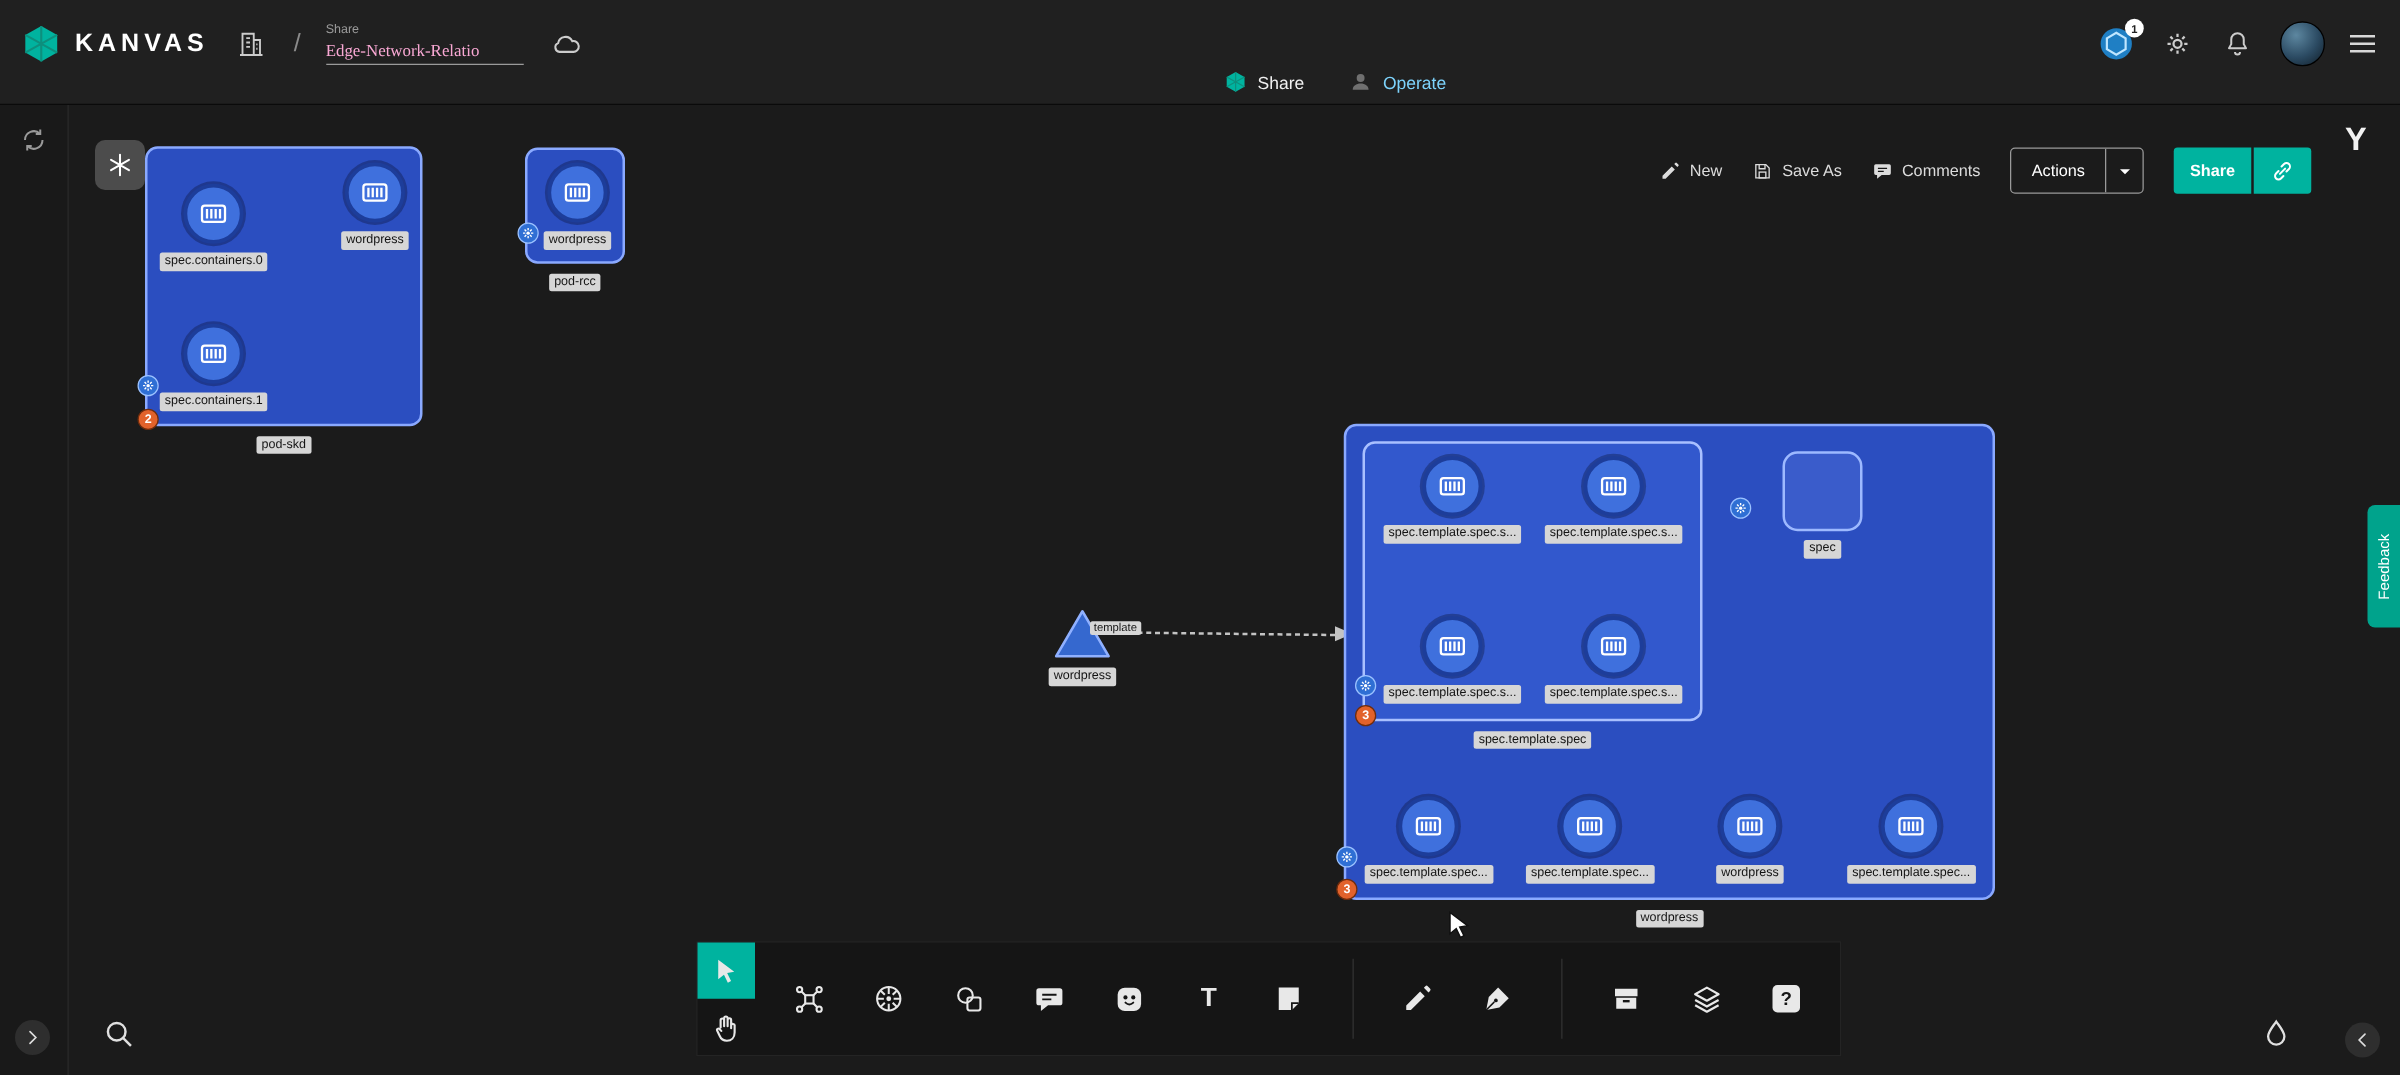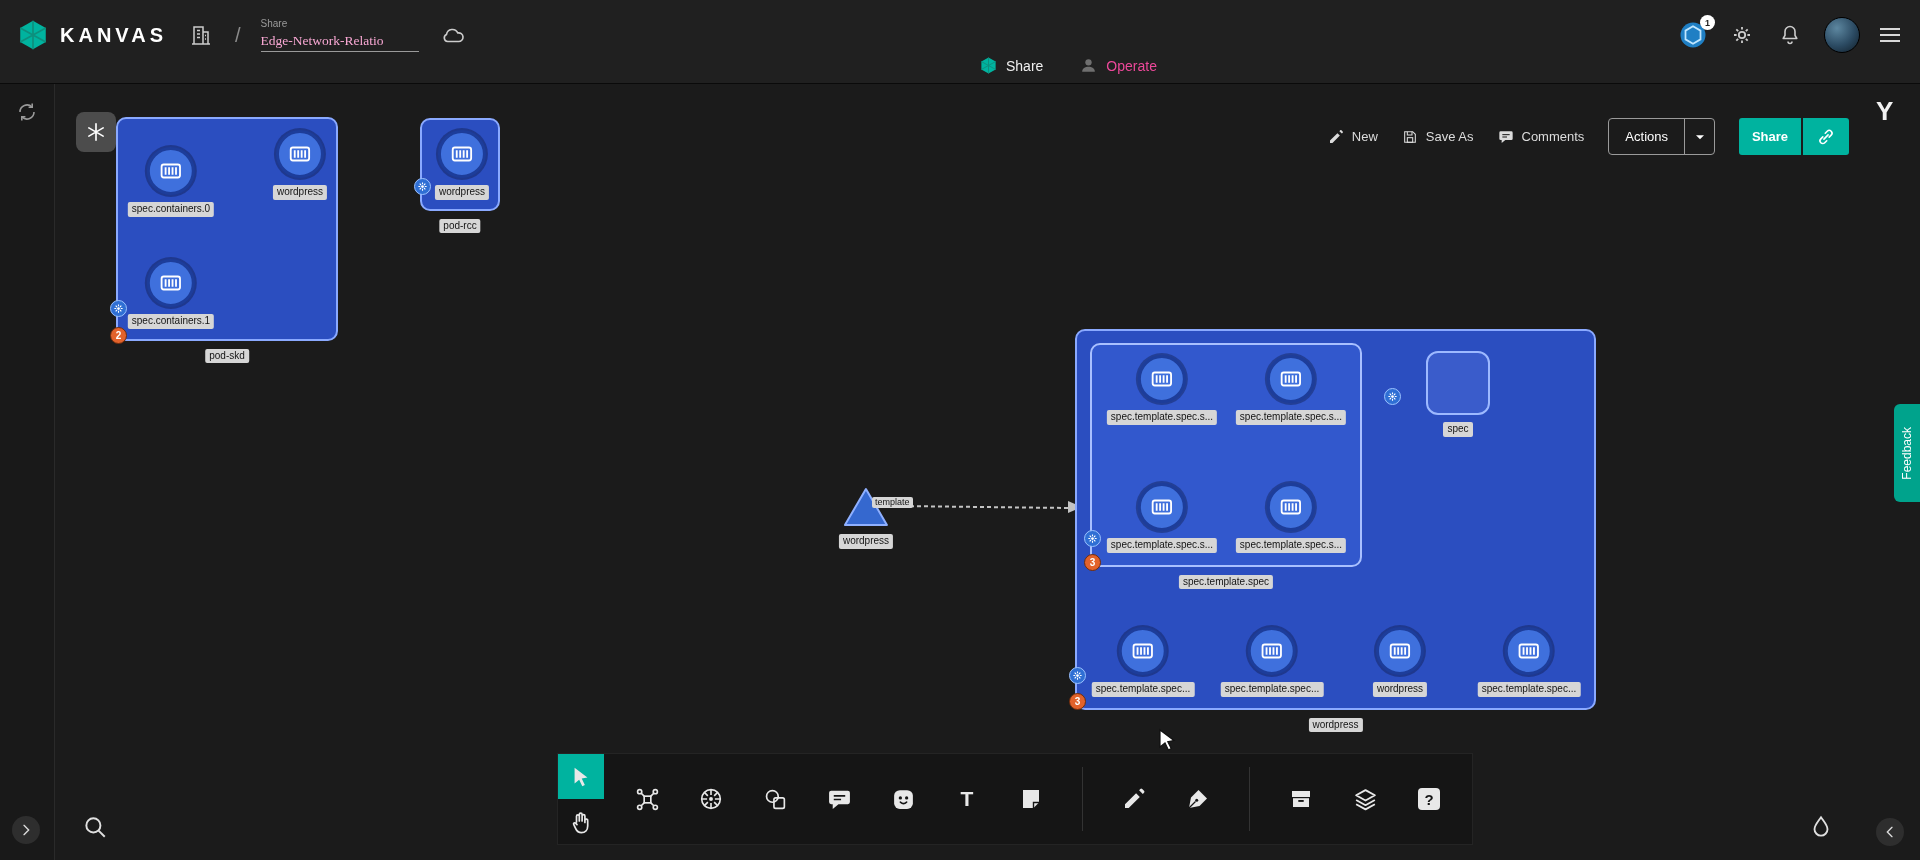--- a/index.html
+++ b/index.html
@@ -11,21 +11,21 @@
   .header-row { display:flex; align-items:center; height:64px; padding:6px 20px 0 16px; gap:20px; }
   .logo { display:flex; align-items:center; gap:10px; cursor:pointer; }
   .logo-text { color:#fff; font-size:20px; font-weight:bold; letter-spacing:4px; }
   .slash { color:#8a8a8a; font-size:20px; }
   .name-field label { display:block; color:#9a9a9a; font-size:10px; margin-bottom:2px; }
   .name-field input { background:transparent; border:none; border-bottom:1px solid #9a9a9a; color:#f9a8d4; font-size:13.5px; width:158px; padding:2px 0; outline:none; font-family:Liberation Serif, serif; }
   .hicon { display:flex; align-items:center; justify-content:center; width:28px; height:28px; cursor:pointer; }
   .tabs { position:absolute; left:975px; bottom:2px; display:flex; gap:28px; }
   .tab { display:flex; align-items:center; gap:8px; font-size:14px; padding:6px 4px; cursor:pointer; }
   .tab-active { color:#f0f0f0; }
-  .tab-inactive { color:#ec4899; }
+  .tab-inactive { color:#7dd3fc; }
   .hright { margin-left:auto; display:flex; align-items:center; gap:20px; }
   .apps-wrap { position:relative; width:30px; height:30px; cursor:pointer; }
   .count-badge { position:absolute; top:-5px; right:-7px; min-width:15px; height:15px; background:#fff; color:#222; font-size:9px; font-weight:bold; border-radius:8px; display:flex; align-items:center; justify-content:center; padding:0 3px; }
   .avatar { width:36px; height:36px; border-radius:50%; background:radial-gradient(circle at 35% 30%, #5d87a0, #2b4a62 55%, #101c26); border:1px solid #000; cursor:pointer; }
   .burger { display:flex; flex-direction:column; gap:4px; cursor:pointer; }
   .burger span { display:block; width:20px; height:2px; background:#d8d8d8; }
 
   
   .left-rail { position:absolute; left:0; top:84px; bottom:0; width:55px; background:#191919; border-right:1px solid #2a2a2a; z-index:10; }
   .rail-btn { position:absolute; width:28px; height:28px; border-radius:50%; background:#2e2e2e; display:flex; align-items:center; justify-content:center; cursor:pointer; }
@@ -420,21 +420,21 @@
         <polygon points="24,3 45,39 3,39" fill="#3568cf" stroke="#8fb0ff" stroke-width="2" stroke-linejoin="round"></polygon>
       </svg>
     <span class="chip">wordpress</span>
   </div>
   <span class="chip edge-chip" style="left:872px;top:497px">template</span>
   <svg style="position:absolute;left:892px;top:496px" width="192" height="22">
     <line x1="4" y1="10" x2="176" y2="12" stroke="#c3c3c3" stroke-width="2" stroke-dasharray="4 3"></line>
     <polygon points="176,5 190,11 176,17" fill="#c3c3c3"></polygon>
   </svg>
 
-  <div class="group" style="left:1075px;top:329px;width:521px;height:381px">
+  <div class="group" style="left:1075px;top:339px;width:521px;height:381px">
 
     <div class="group group-inner" style="left:13px;top:12px;width:272px;height:224px">
       <div class="node" style="left:70px;top:10px">
         <div class="node-circle">
             <svg width="26" height="26">
               <use href="#sym-container"></use>
             </svg>
           </div>
         <span class="chip">spec.template.spec.s...</span>
       </div>

